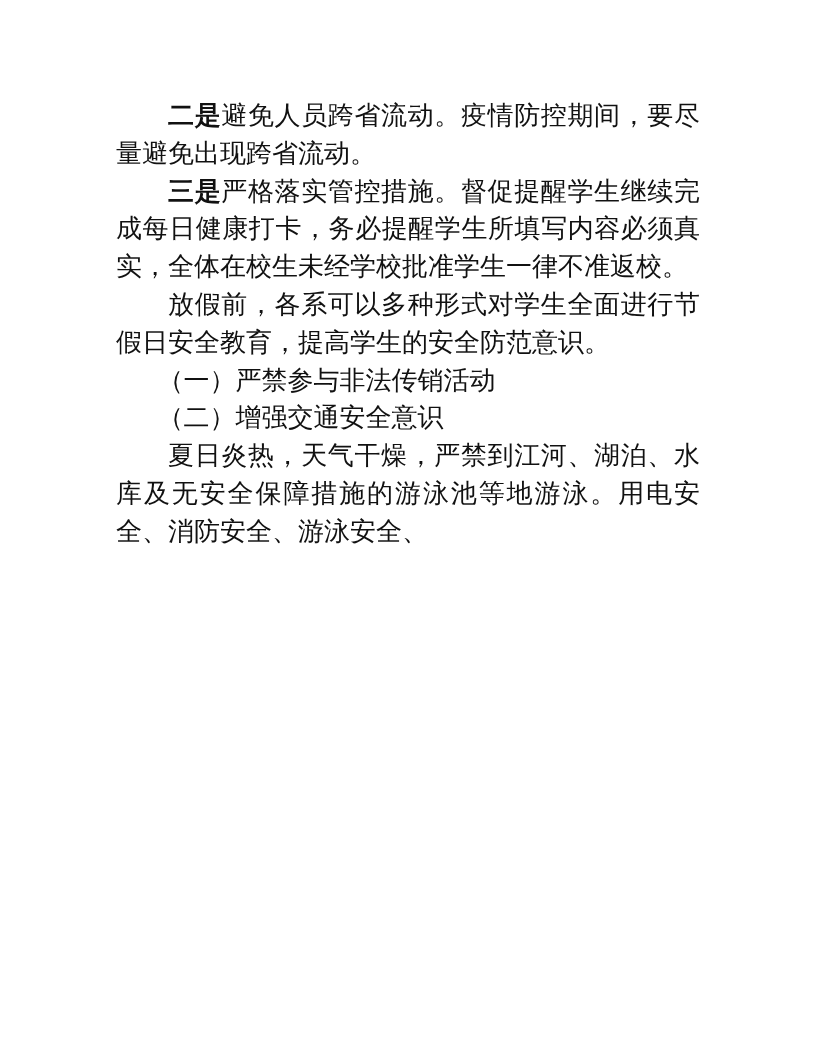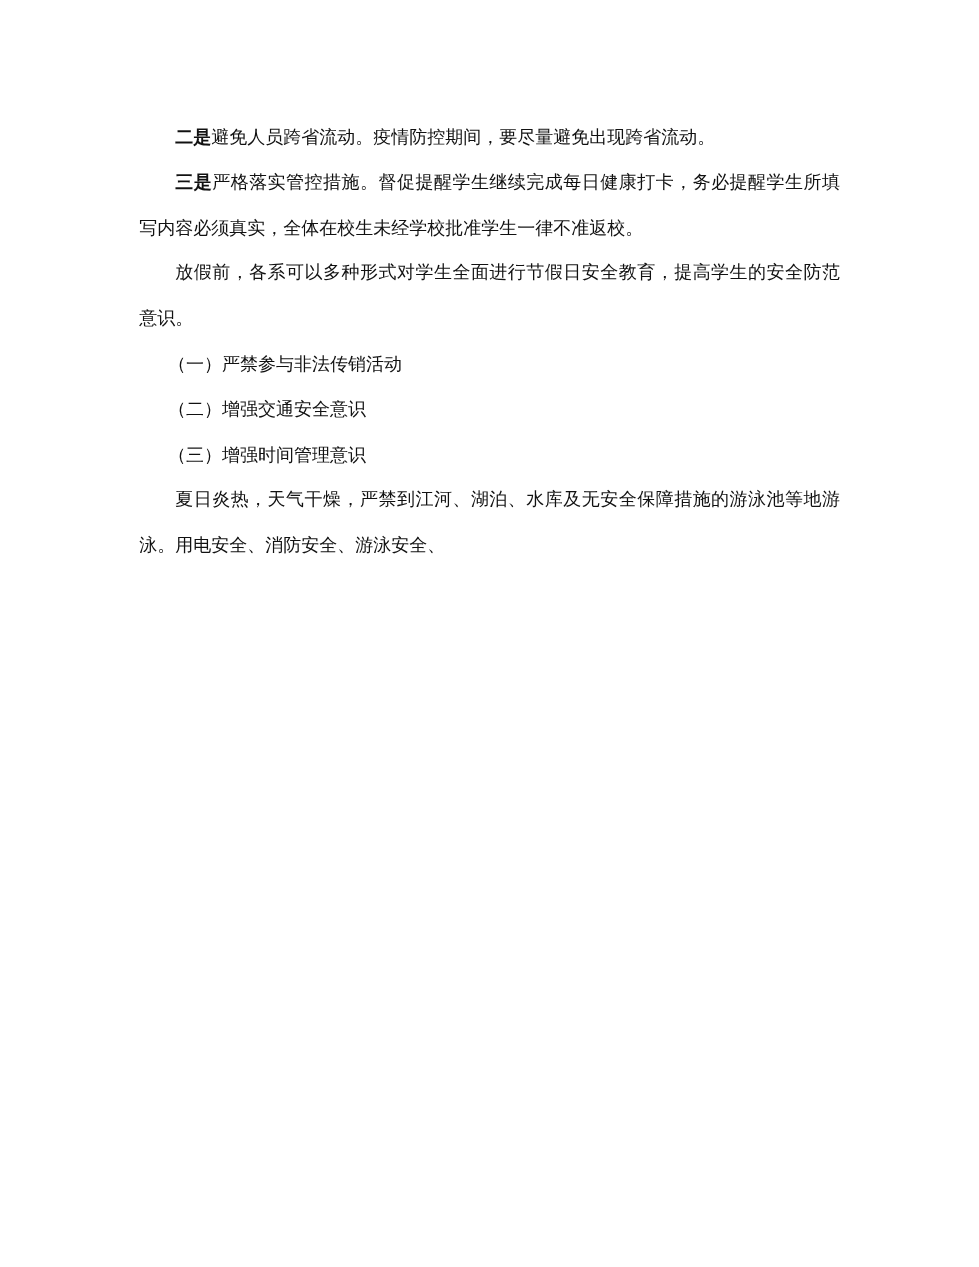--- a/index.html
+++ b/index.html
@@ -16,21 +16,21 @@
   .page {
     width: 816px;
     height: 1056px;
     background: #ffffff;
     padding: 97px 116px 0 116px;
   }
   .doc-body {
     width: 584px;
   }
   .para {
-    font-size: 15px;
+    font-size: 26px;
     line-height: 37.8px;
     text-align: justify;
     text-justify: inter-character;
     text-indent: 2em;
     font-weight: normal;
     letter-spacing: 0;
     word-break: break-all;
   }
   .para.heading {
     font-weight: bold;
@@ -54,19 +54,18 @@
 
 
     <p class="para body"><span>放假前，各系可以多种形式对学生全面进行节假日安全教育，提高学生的安全防范意识。</span></p>
 
     <p class="para subheading"><span>（一）严禁参与非法传销活动</span></p>
 
 
     <p class="para subheading"><span>（二）增强交通安全意识</span></p>
 
 
-    <p class="para subheading"><span>（三）增强时间管理意识</span></p>
 
 
     <p class="para body"><span>夏日炎热，天气干燥，严禁到江河、湖泊、水库及无安全保障措施的游泳池等地游泳。用电安全、消防安全、游泳安全、</span></p>
 
   </div>
 </div>
 
 </body></html>

